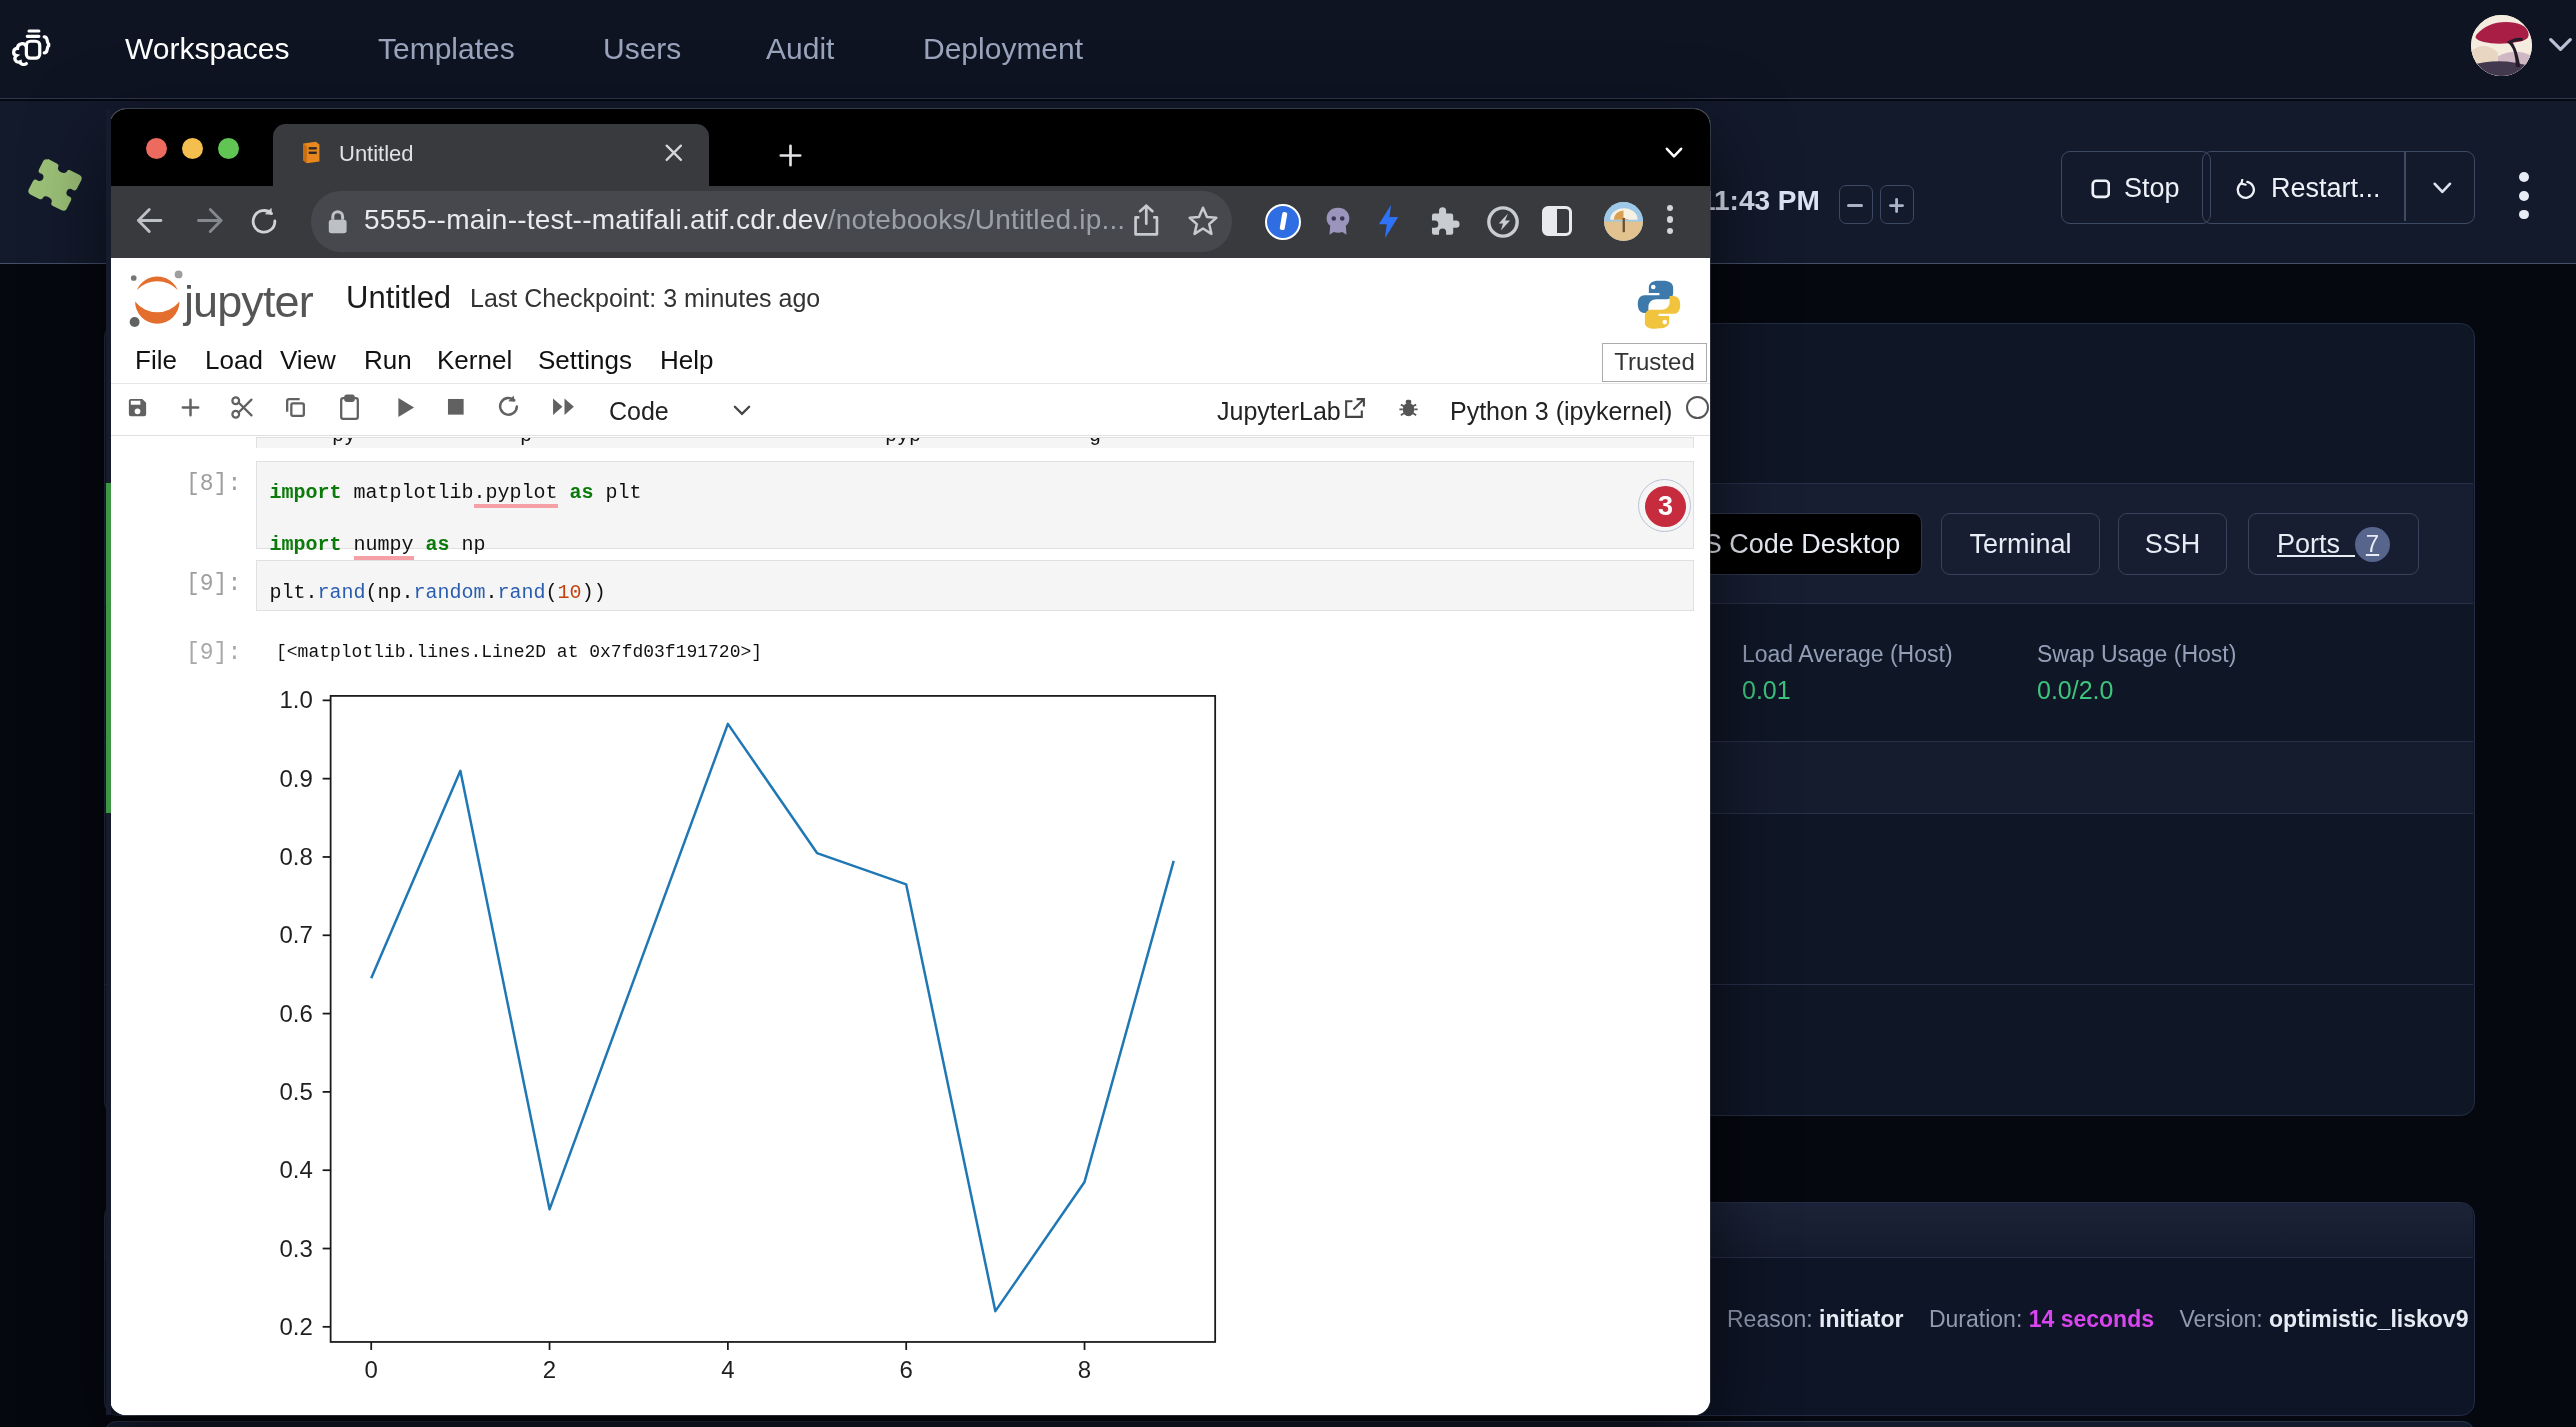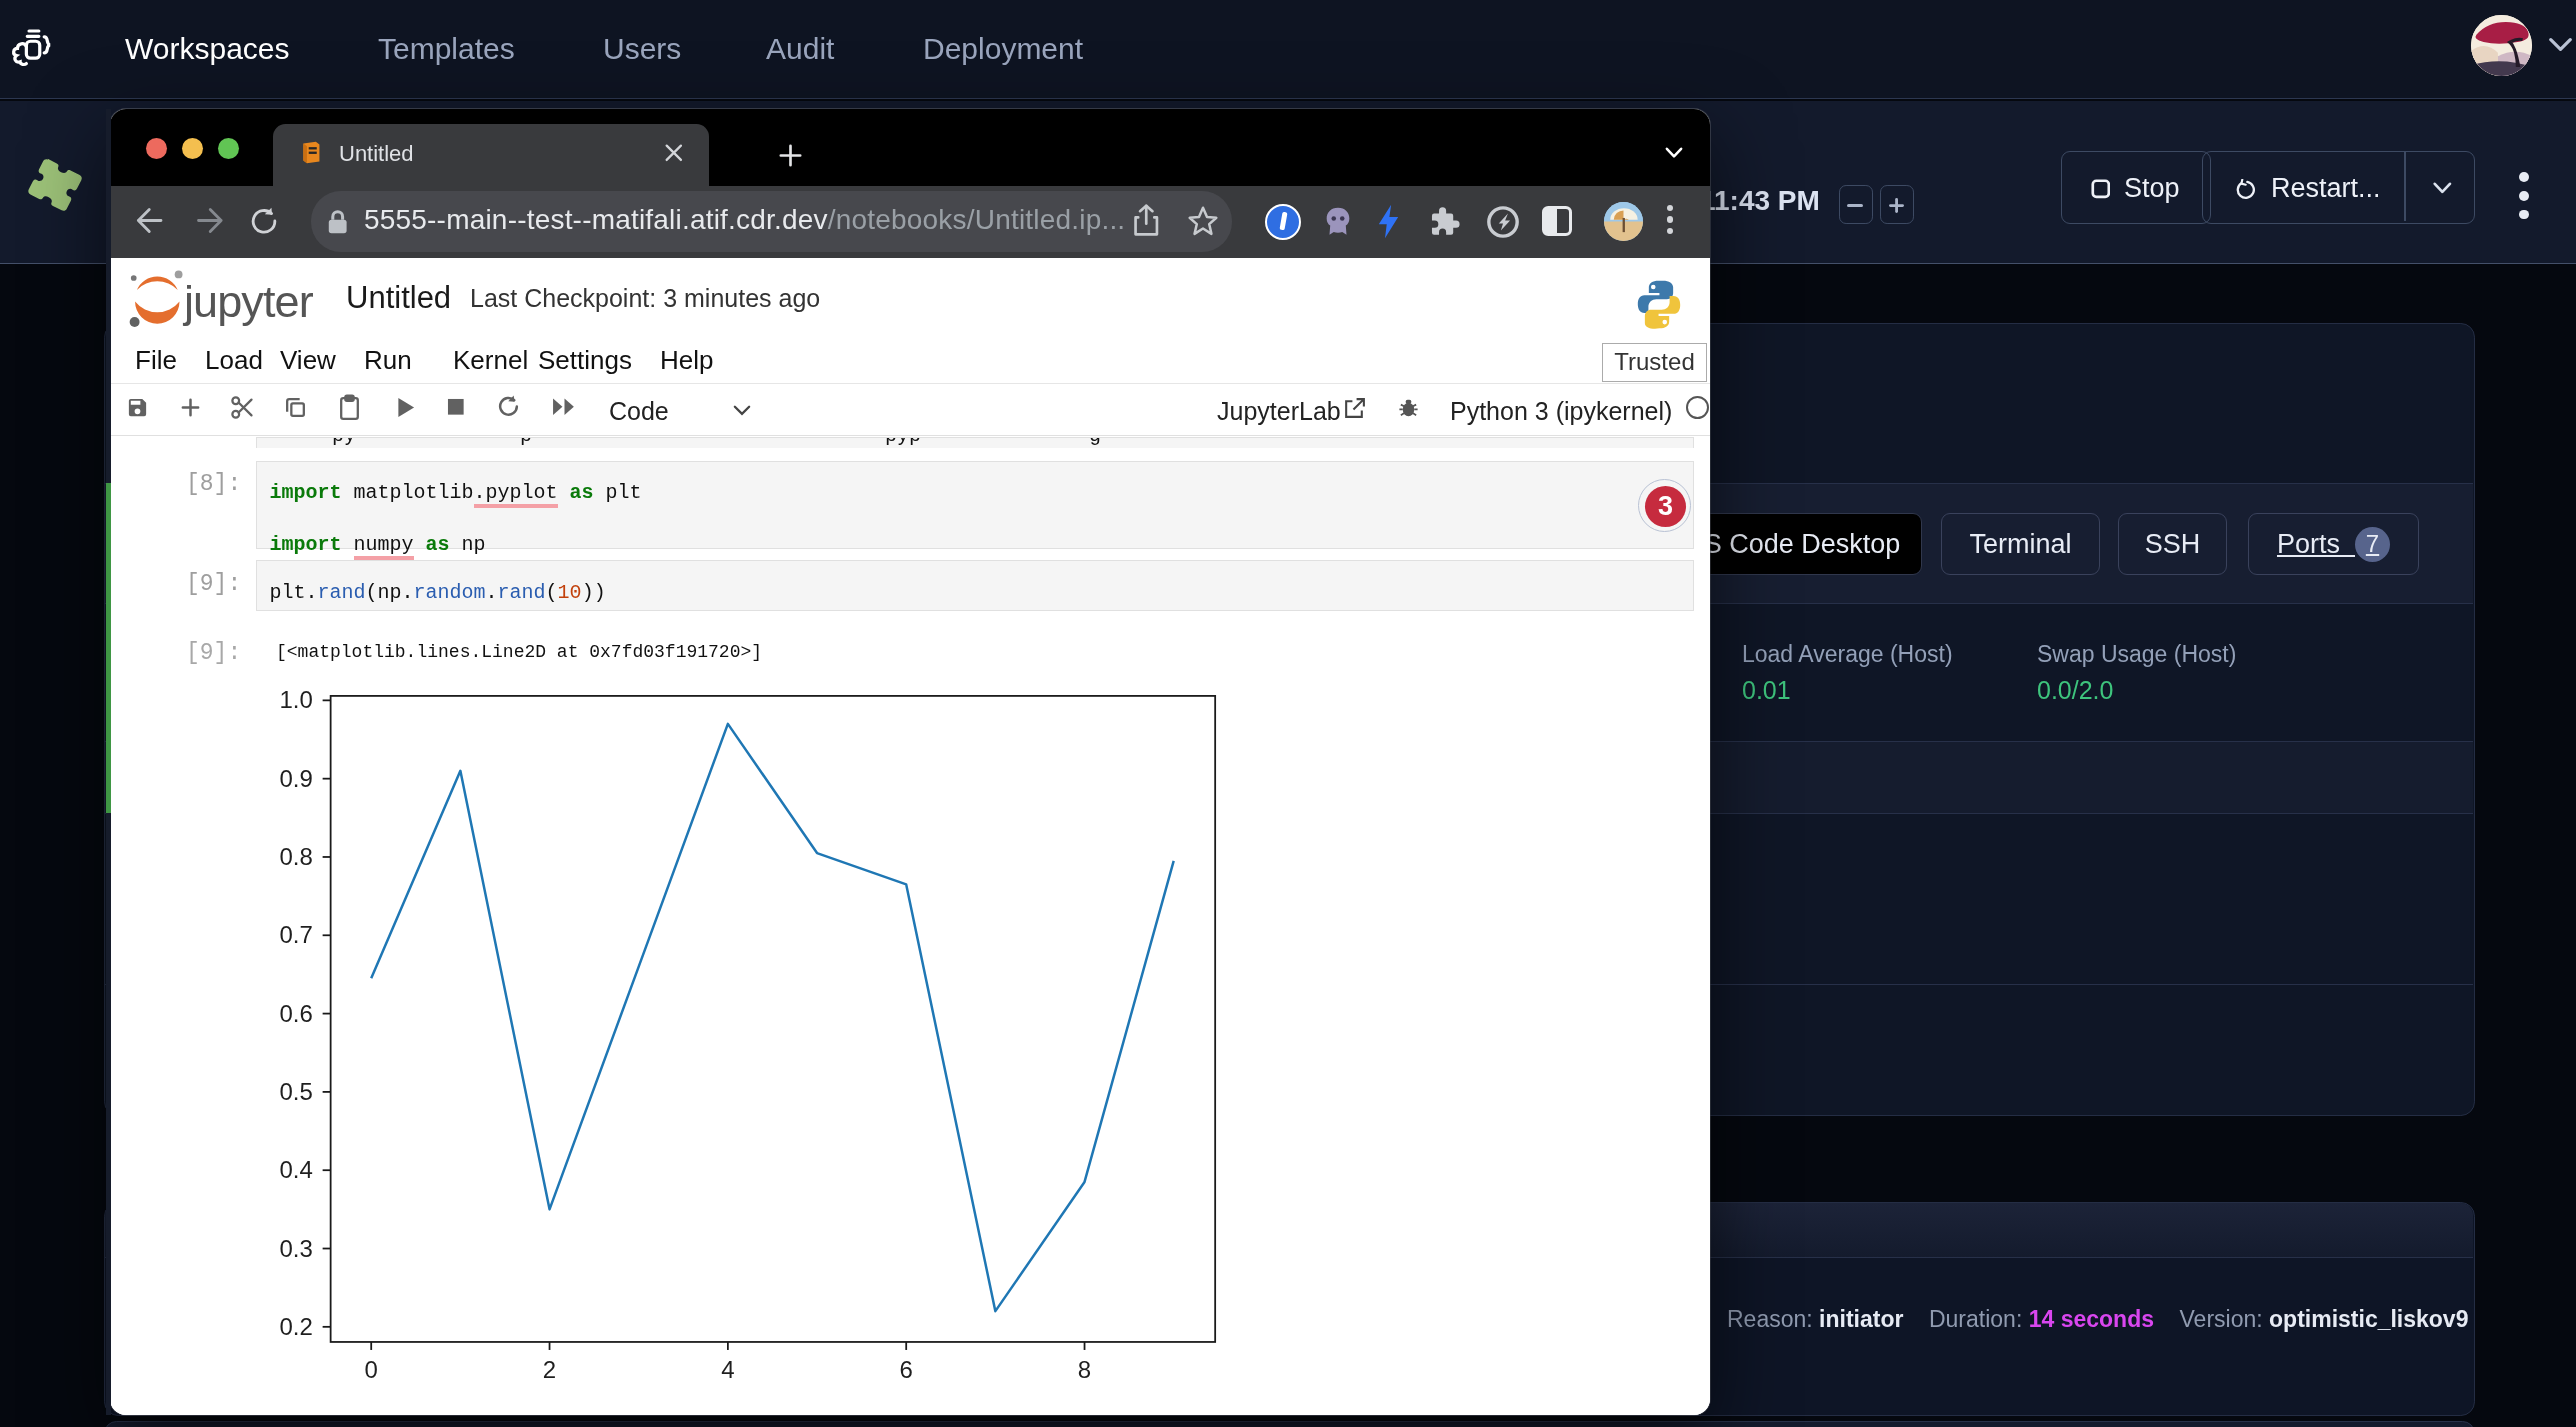--- a/index.html
+++ b/index.html
@@ -246,21 +246,21 @@
   <svg class="abs" style="left:1526px; top:169px;" width="46" height="53" viewBox="0 0 52 60">
     <path d="M25.5 3 c-7 0-11 3-11 7.5 V17 h12 v2.5 H9.5 C4.5 19.5 2 23.5 2 29.5 c0 6 2.5 10 7.5 10 H14 v-7 c0-5 4-8.5 9-8.5 h12 c4 0 7-3 7-7 V10.5 C42 6 37.5 3 30.5 3 Z M19.5 7.5 a2.6 2.6 0 1 1 0 5.2 a2.6 2.6 0 0 1 0-5.2 Z" fill="#3d79ab"></path>
     <path d="M26.5 57 c7 0 11-3 11-7.5 V43 h-12 v-2.5 h17 c5 0 7.5-4 7.5-10 c0-6-2.5-10-7.5-10 H38 v7 c0 5-4 8.5-9 8.5 H17 c-4 0-7 3-7 7 v8 c0 4.5 4.5 6.5 11.5 6.5 Z M32.5 52.5 a2.6 2.6 0 1 1 0-5.2 a2.6 2.6 0 0 1 0 5.2 Z" fill="#f0c43c"></path>
   </svg>
 
   <div id="jmenu" class="abs"></div>
   <div class="abs" style="left:25px; top:236px; font-size:26px; color:#111;">File</div>
   <div class="abs" style="left:95px; top:236px; font-size:26px; color:#111;">Load</div>
   <div class="abs" style="left:170px; top:236px; font-size:26px; color:#111;">View</div>
   <div class="abs" style="left:254px; top:236px; font-size:26px; color:#111;">Run</div>
-  <div class="abs" style="left:327px; top:236px; font-size:26px; color:#111;margin-left:16px;">Kernel</div>
+  <div class="abs" style="left:327px; top:236px; font-size:26px; color:#111;">Kernel</div>
   <div class="abs" style="left:428px; top:236px; font-size:26px; color:#111;">Settings</div>
   <div class="abs" style="left:550px; top:236px; font-size:26px; color:#111;">Help</div>
   <div class="abs" style="left:1492px; top:234px; width:105px; height:39px; border:1.8px solid #ababab; font-size:24px; color:#333; text-align:center; line-height:36px;">Trusted</div>
 
   <div id="jtoolbar" class="abs"></div>
   <svg class="abs" style="left:16px; top:287px;" width="23" height="23" viewBox="0 0 24 24">
       <path fill="#616161" d="M17 3 H5 a2 2 0 0 0-2 2 v14 a2 2 0 0 0 2 2 h14 a2 2 0 0 0 2-2 V7 Z M12 19 a3 3 0 1 1 0-6 a3 3 0 0 1 0 6 Z M15 9 H5 V5 h10 Z"></path>
     </svg>
   <svg class="abs" style="left:69px; top:287px;" width="23" height="23" viewBox="0 0 24 24">
       <path d="M12 4 V20 M4 12 H20" stroke="#616161" stroke-width="2.6" stroke-linecap="round"></path>

